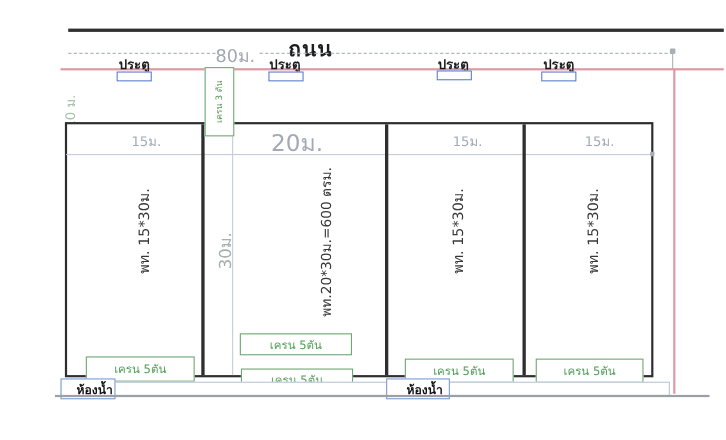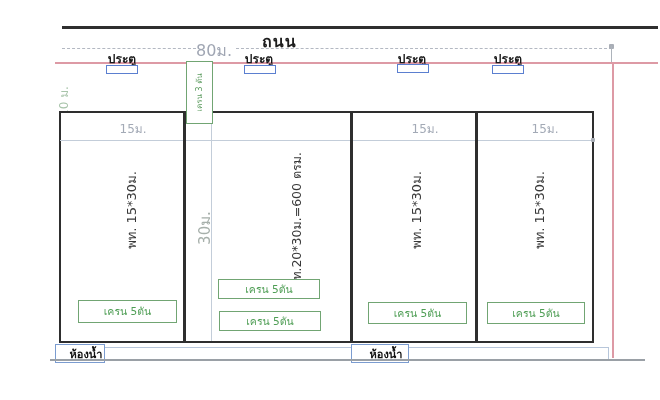--- a/index.html
+++ b/index.html
@@ -12,36 +12,36 @@
   .road-line{height:3px;background:#2f2f2f;}
   .dash-line{border-top:1.5px dashed #b3b8c2;height:0;}
   .pink-h{height:2px;background:#dd9aa5;}
   .pink-v{width:2px;background:#dd9aa5;}
   .gray-v{width:1px;background:#adb3bb;}
   .blue-faint-h{height:1px;background:#c3cdd9;}
   .blue-faint-v{width:1px;background:#c3cdd9;}
   .dot{background:#a9aeb6;border-radius:1px;}
   .bottom-gray{height:2px;background:#9aa0a6;}
   
-  .road-label{font-size:16px;font-weight:bold;color:#1d1d1d;letter-spacing:1px;}
+  .road-label{font-size:19px;font-weight:bold;color:#1d1d1d;letter-spacing:1px;}
   .dim80{font-size:16px;color:#a0a6b3;}
   .door-label{font-size:12px;font-weight:bold;color:#1a1a1a;text-align:center;width:38px;}
   .door-rect{width:30px;height:7px;background:#fff;border:1.5px solid #5b7fd0;}
   .setback{font-size:12px;color:#a8c4aa;transform:rotate(-90deg);transform-origin:center;white-space:nowrap;}
   
   .building{background:#fff;border:2.5px solid #2e2e2e;}
   .wall{width:3px;background:#2e2e2e;}
   .wlabel{color:#a3aab6;text-align:center;}
   .wlabel.small{font-size:12px;margin-left:12px;}
   .wlabel.big{font-size:21px;}
   .area-label{font-size:13px;color:#383838;white-space:nowrap;transform:translate(-50%,-50%) rotate(-90deg);}
   .area-label.long{font-size:12.5px;}
   .depth-label{font-size:15px;color:#a7b0ab;white-space:nowrap;transform:translate(-50%,-50%) rotate(-90deg);}
   
-  .green-box{background:#fff;border:1.5px solid #71a573;display:flex;align-items:center;justify-content:center;}
+  .green-box{background:#fff;border:1.5px solid #71a573;display:flex;align-items:center;justify-content:center;margin-top:24px;}
   .green-box span{color:#4f9e55;font-size:10.5px;white-space:nowrap;}
   .corridor{background:#fff;border:1.5px solid #71a573;display:flex;align-items:center;justify-content:center;}
   .corridor span{color:#5d9c60;font-size:8px;white-space:nowrap;transform:rotate(-90deg);}
   
   .office{background:#fff;border:1.5px solid #8090d8;font-size:8.5px;line-height:1.18;text-align:center;color:#222;padding-top:2px;}
   
   .bath-strip{background:#fff;border:1px solid #b7c6da;}
   .bath-box{background:#fff;border:1.5px solid #7b9cd0;display:flex;align-items:center;justify-content:center;}
   .bath-box span{font-size:11px;font-weight:bold;color:#111;white-space:nowrap;margin-left:12px;}
 </style>
@@ -80,20 +80,21 @@
   <div class="abs wall" style="left:183px;top:113px;height:228px;"></div>
   <div class="abs wall" style="left:350px;top:113px;height:228px;"></div>
   <div class="abs wall" style="left:475px;top:113px;height:228px;"></div>
 
   <div class="abs corridor" style="left:186px;top:61px;width:25px;height:61px;">
     <span>เครน 3 ตัน</span>
   </div>
 
 
   <div class="abs wlabel small" style="left:61px;top:119px;width:120px;">15ม.</div>
+  <div class="abs wlabel big" style="left:214px;top:113px;width:112px;">20ม.</div>
   <div class="abs wlabel small" style="left:353px;top:119px;width:120px;">15ม.</div>
   <div class="abs wlabel small" style="left:477px;top:119px;width:112px;">15ม.</div>
 
   <div class="abs depth-label" style="left:205px;top:228px;">30ม.</div>
 
   <div class="abs area-label" style="left:131px;top:210px;">พท. 15*30ม.</div>
   <div class="abs area-label long" style="left:297px;top:220px;">พท.20*30ม.=600 ตรม.</div>
   <div class="abs area-label" style="left:416px;top:210px;">พท. 15*30ม.</div>
   <div class="abs area-label" style="left:539px;top:210px;">พท. 15*30ม.</div>
 

